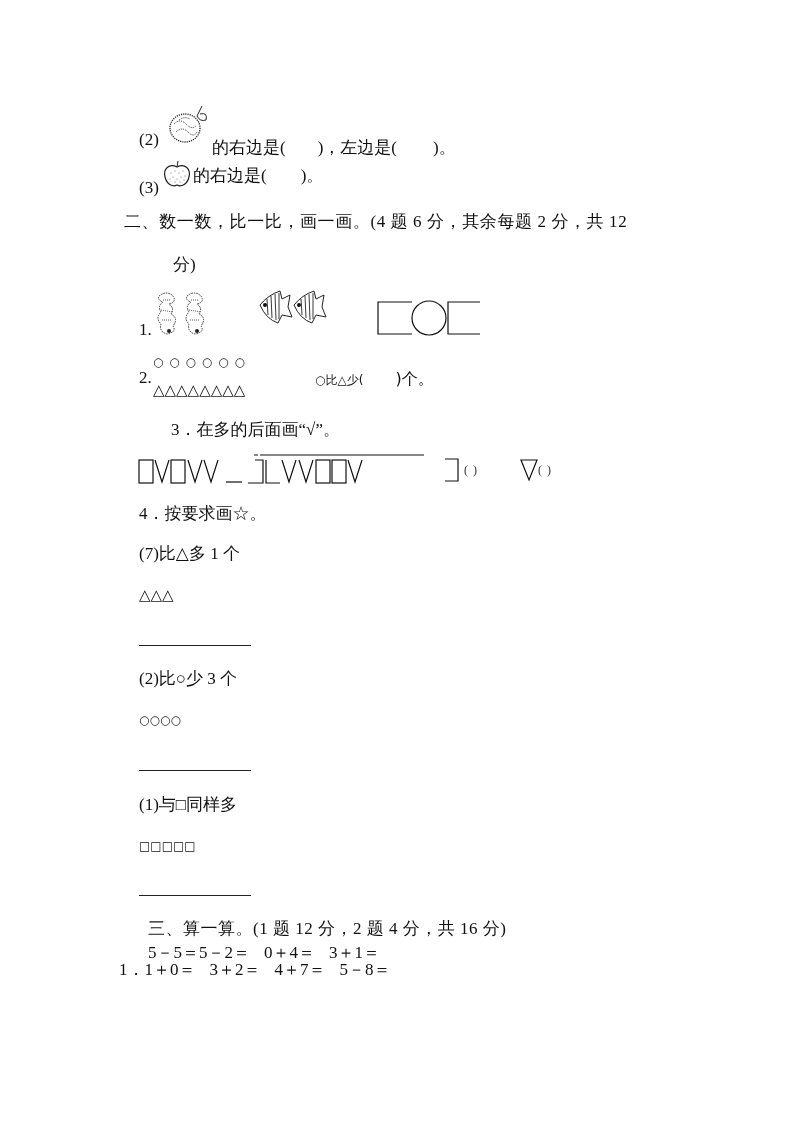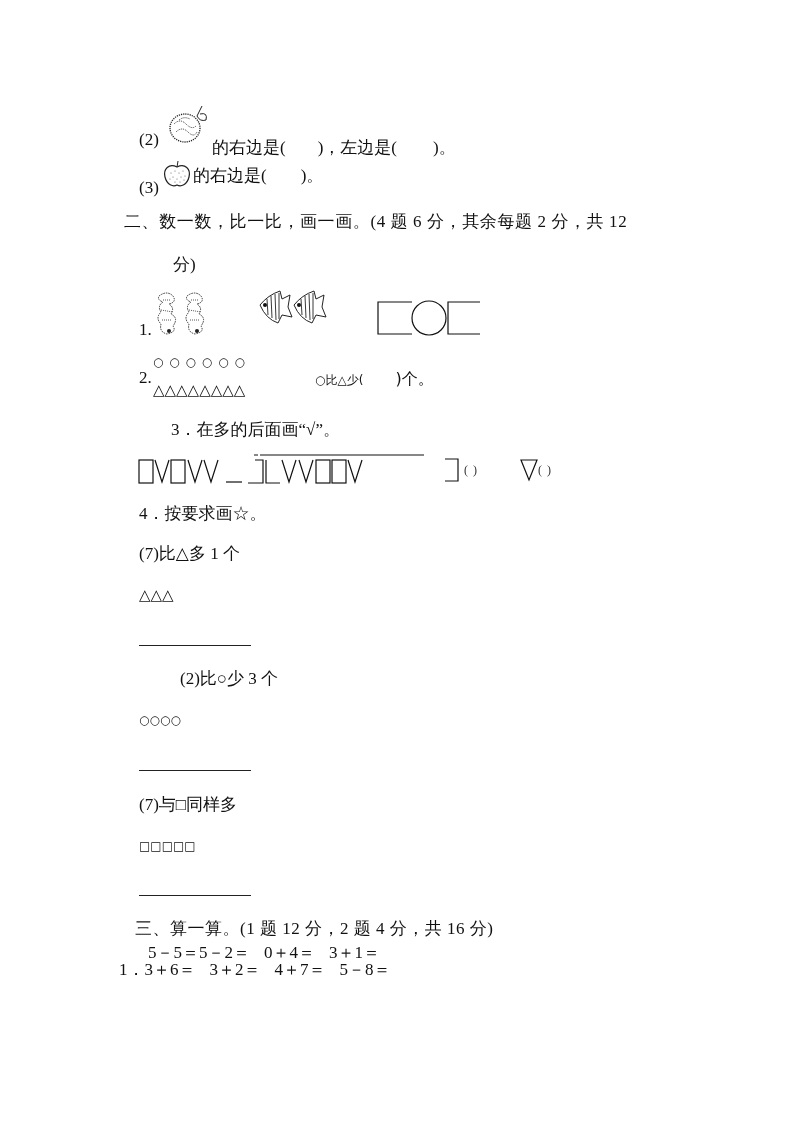--- a/index.html
+++ b/index.html
@@ -116,28 +116,28 @@
   <path d="M1 1 L17 1 L9 21 Z" fill="none" stroke="#111" stroke-width="1.2"></path>
 </svg>
 <div class="abs" style="left:538px; top:464px; font-size:12px; letter-spacing:1px; color:#333;">(     )</div>
 
 <div class="abs" style="left:139px; top:505px;">4．按要求画☆。</div>
 
 <div class="abs" style="left:139px; top:545px;">(7)比△多 1 个</div>
 <div class="abs" style="left:139px; top:588px; font-family:'DejaVu Sans',sans-serif; font-size:15px;">△△△</div>
 <div class="blank-line" style="left:139px; top:645px;"></div>
 
-<div class="abs" style="left:139px; top:670px;margin-left:41px;">(2)比○少 3 个</div>
+<div class="abs" style="left:139px; top:670px;">(2)比○少 3 个</div>
 <div class="abs" style="left:139px; top:714px; font-family:'DejaVu Sans',sans-serif; font-size:12px; letter-spacing:0px;">○○○○</div>
 <div class="blank-line" style="left:139px; top:770px;"></div>
 
-<div class="abs" style="left:139px; top:796px;">(7)与□同样多</div>
+<div class="abs" style="left:139px; top:796px;">(1)与□同样多</div>
 <div class="abs" style="left:139px; top:840px; font-family:'DejaVu Sans',sans-serif; font-size:12px; letter-spacing:0px;">□□□□□</div>
 <div class="blank-line" style="left:139px; top:895px;"></div>
 
-<div class="abs" style="left:135px; top:920px; letter-spacing:0.5px;text-align:right;">三、算一算。(1 题 12 分，2 题 4 分，共 16 分)</div>
+<div class="abs" style="left:148px; top:920px; letter-spacing:0.5px;text-align:right;">三、算一算。(1 题 12 分，2 题 4 分，共 16 分)</div>
 
 <div class="abs" style="left:119px; top:961px;">
-  <span>1．</span><span>3＋6＝</span><span style="display:inline-block;width:14px"></span><span>3＋2＝</span><span style="display:inline-block;width:14px"></span><span>4＋7＝</span><span style="display:inline-block;width:14px"></span><span>5－8＝</span>
+  <span>1．</span><span>1＋0＝</span><span style="display:inline-block;width:14px"></span><span>3＋2＝</span><span style="display:inline-block;width:14px"></span><span>4＋7＝</span><span style="display:inline-block;width:14px"></span><span>5－8＝</span>
 </div>
 <div class="abs" style="left:148px; top:944px;">
   <span>5－5＝5－2＝</span><span style="display:inline-block;width:14px"></span><span>0＋4＝</span><span style="display:inline-block;width:14px"></span><span>3＋1＝</span>
 </div>
 
 </body></html>

